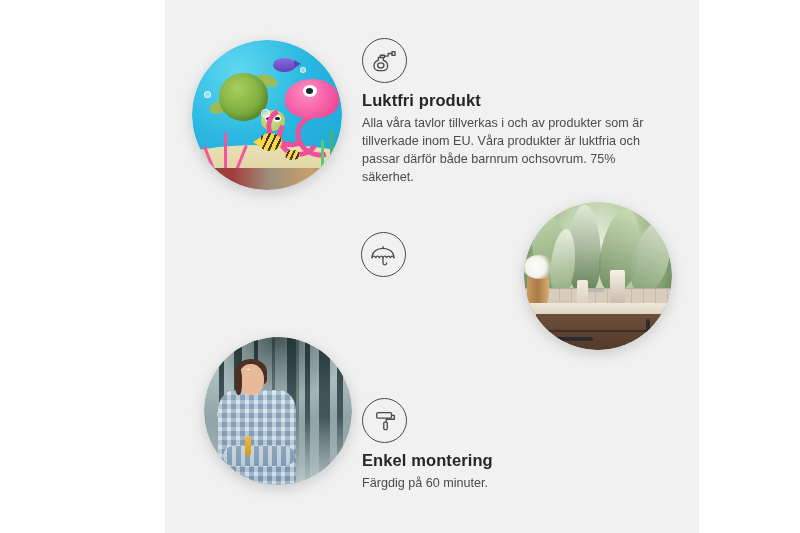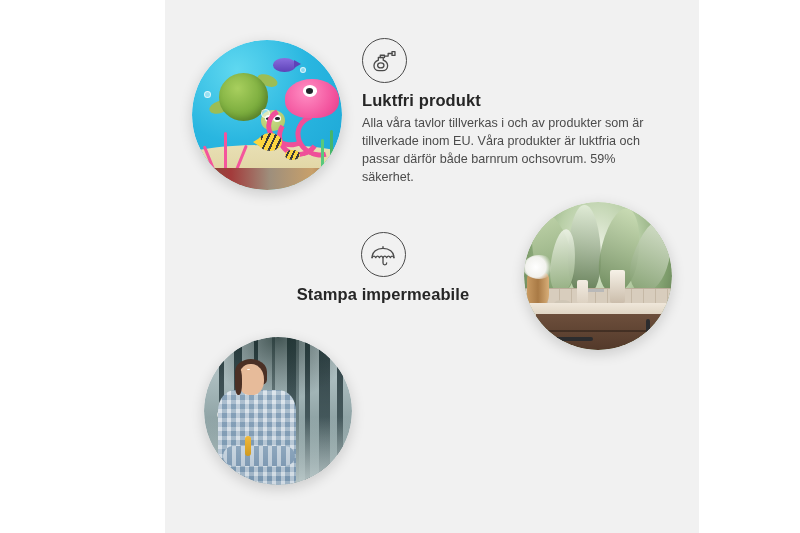--- a/index.html
+++ b/index.html
@@ -397,35 +397,34 @@
         <svg width="28" height="28" viewBox="0 0 32 32" fill="none" stroke="#4a4a4a" stroke-width="1.5" stroke-linecap="round" stroke-linejoin="round">
           <path d="M9 27c-3.2 0-5.6-2.4-5.6-5.6 0-3.2 2.2-5.3 5-6.4V12h5.6v3c2.8 1.1 5 3.2 5 6.4C19 24.6 16.6 27 13.4 27z"></path>
           <path d="M10.6 12V9.4h4.8V12"></path>
           <path d="M15.4 10.4h4.2v-3h4.4"></path>
           <path d="M24 5.2h3.4v4.4H24z"></path>
           <ellipse cx="11.2" cy="21" rx="3.6" ry="2.8"></ellipse>
         </svg>
       </span>
     </span>
     <div class="feat-title">Luktfri produkt</div>
-    <p class="feat-body">Alla våra tavlor tillverkas i och av produkter som är tillverkade inom EU. Våra produkter är luktfria och passar därför både barnrum ochsovrum. 59% säkerhet.</p>
+    <p class="feat-body">Alla våra tavlor tillverkas i och av produkter som är tillverkade inom EU. Våra produkter är luktfria och passar därför både barnrum ochsovrum. 75% säkerhet.</p>
   </div>
 
   <div class="feature feature-water">
     <span class="icon-row">
       <span class="icon-circle">
         <svg width="28" height="28" viewBox="0 0 32 32" fill="none" stroke="#4a4a4a" stroke-width="1.5" stroke-linecap="round" stroke-linejoin="round">
           <path d="M16 6.5v2"></path>
           <path d="M3.5 19C3.5 12.3 9.1 8.4 16 8.4S28.5 12.3 28.5 19"></path>
           <path d="M3.5 19c1.3-2.3 2.9-2.3 4.2 0 1.3-2.3 2.9-2.3 4.2 0 1.3-2.3 2.9-2.3 4.1 0 1.3-2.3 2.9-2.3 4.2 0 1.3-2.3 2.9-2.3 4.2 0 1.3-2.3 2.9-2.3 4.1 0"></path>
           <path d="M16 19v6.1a2.1 2.1 0 0 0 4.2 0"></path>
         </svg>
       </span>
     </span>
-    <div class="feat-title">Stampa impermeabile</div>
   </div>
 
   <div class="photo photo-bath">
     <div class="photo-inner">
       <div class="bath-wall"></div>
       <div class="bath-leaf a"></div>
       <div class="bath-leaf b"></div>
       <div class="bath-leaf c"></div>
       <div class="bath-leaf d"></div>
       <div class="bath-leaf e"></div>
@@ -468,14 +467,27 @@
         <div class="roller-grip"></div>
         <div class="w-hair"></div>
         <div class="w-head">
           <div class="w-smile"></div>
         </div>
         <div class="w-hair2"></div>
       </div>
     </div>
   </div>
 
+  <div class="feature feature-mount">
+    <span class="icon-row">
+      <span class="icon-circle">
+        <svg width="28" height="28" viewBox="0 0 32 32" fill="none" stroke="#4a4a4a" stroke-width="1.5" stroke-linecap="round" stroke-linejoin="round">
+          <rect x="6.5" y="6.5" width="17" height="6.2" rx="1.6"></rect>
+          <path d="M23.5 9.6h3.2v4.4h-9.3v3.2"></path>
+          <rect x="14.6" y="17.2" width="4" height="8.6" rx="1.2"></rect>
+        </svg>
+      </span>
+    </span>
+    <div class="feat-title">Enkel montering</div>
+    <p class="feat-body">Färgdig på 60 minuter.</p>
+  </div>
 
 </div>
 
 </body></html>

